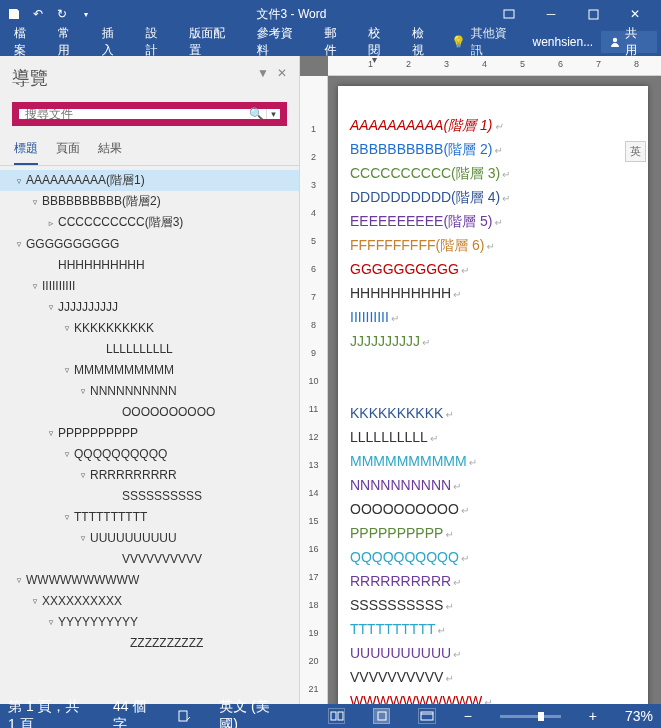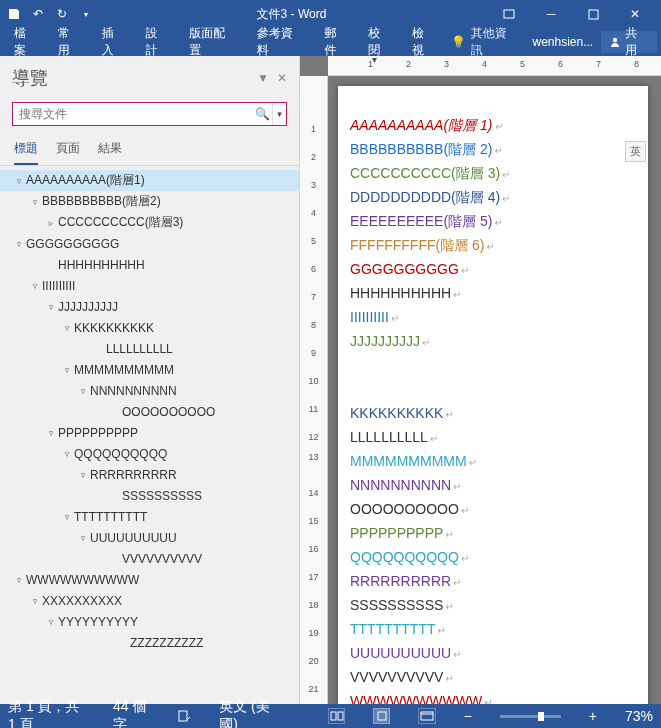--- a/index.html
+++ b/index.html
@@ -11,24 +11,24 @@
 .titlebar .winctrl{display:flex;gap:2px;align-items:center}
 .titlebar .winctrl .wbtn{width:40px;height:28px;display:flex;align-items:center;justify-content:center}
 .ribbon{background:#2b579a;height:28px;display:flex;align-items:center;color:#fff;padding:0 4px;gap:0}
 .ribbon .tab{padding:0 10px;height:28px;display:flex;align-items:center;font-size:12px;cursor:pointer}
 .ribbon .spacer{flex:1}
 .ribbon .tell{display:flex;align-items:center;gap:4px;opacity:.85;padding:0 6px}
 .ribbon .user{padding:0 8px}
 .ribbon .share{display:flex;align-items:center;gap:4px;padding:0 8px;background:#3a67aa;height:22px;border-radius:1px}
 .main{display:flex;height:648px}
 .navpane{width:300px;background:#f0f0f0;border-right:1px solid #d6d6d6;display:flex;flex-direction:column}
-.navhead{padding:10px 12px 6px 12px;display:flex;align-items:center}
+.navhead{padding:10px 12px 6px 12px;display:flex;align-items:flex-start}
 .navhead .title{font-size:18px;color:#555;font-weight:400;flex:1}
 .navhead .ctl{color:#888;font-size:12px;margin-left:8px;cursor:pointer}
-.search{margin:6px 12px 2px 12px;display:flex;border:1px solid #be185d;background:#fff;height:24px}
+.search{margin:6px 12px 2px 12px;display:flex;border:7px solid #be185d;background:#fff;height:24px}
 .search input{flex:1;border:none;outline:none;font-size:12px;padding:0 6px}
 .search .sbtn{width:18px;display:flex;align-items:center;justify-content:center;font-size:12px;color:#444}
 .search .dd{width:14px;display:flex;align-items:center;justify-content:center;font-size:9px;color:#444;border-left:1px solid #ddd}
 .tabs{display:flex;gap:18px;padding:12px 14px 0 14px;border-bottom:1px solid #d6d6d6}
 .tabs .tab{font-size:12px;color:#555;padding-bottom:6px;cursor:pointer}
 .tabs .tab.active{color:#2b579a;border-bottom:2px solid #2b579a}
 .tree{flex:1;overflow:auto;padding:4px 0}
 .tree .node{display:flex;align-items:center;height:21px;font-size:12px;color:#333;cursor:pointer;white-space:nowrap}
 .tree .node .exp{width:14px;display:inline-flex;justify-content:center;font-size:9px;color:#666}
 .tree .node.selected{background:#cde6f7}
@@ -242,21 +242,21 @@
           <div class="vt" style="top: 104px;">3</div>
           <div class="vt" style="top: 132px;">4</div>
           <div class="vt" style="top: 160px;">5</div>
           <div class="vt" style="top: 188px;">6</div>
           <div class="vt" style="top: 216px;">7</div>
           <div class="vt" style="top: 244px;">8</div>
           <div class="vt" style="top: 272px;">9</div>
           <div class="vt" style="top: 300px;">10</div>
           <div class="vt" style="top: 328px;">11</div>
           <div class="vt" style="top: 356px;">12</div>
-          <div class="vt" style="top: 376px;">13</div>
+          <div class="vt" style="top: 384px;">13</div>
           <div class="vt" style="top: 412px;">14</div>
           <div class="vt" style="top: 440px;">15</div>
           <div class="vt" style="top: 468px;">16</div>
           <div class="vt" style="top: 496px;">17</div>
           <div class="vt" style="top: 524px;">18</div>
           <div class="vt" style="top: 552px;">19</div>
           <div class="vt" style="top: 580px;">20</div>
           <div class="vt" style="top: 608px;">21</div>
         </div>
       <div style="flex:1;overflow:auto;position:relative">

